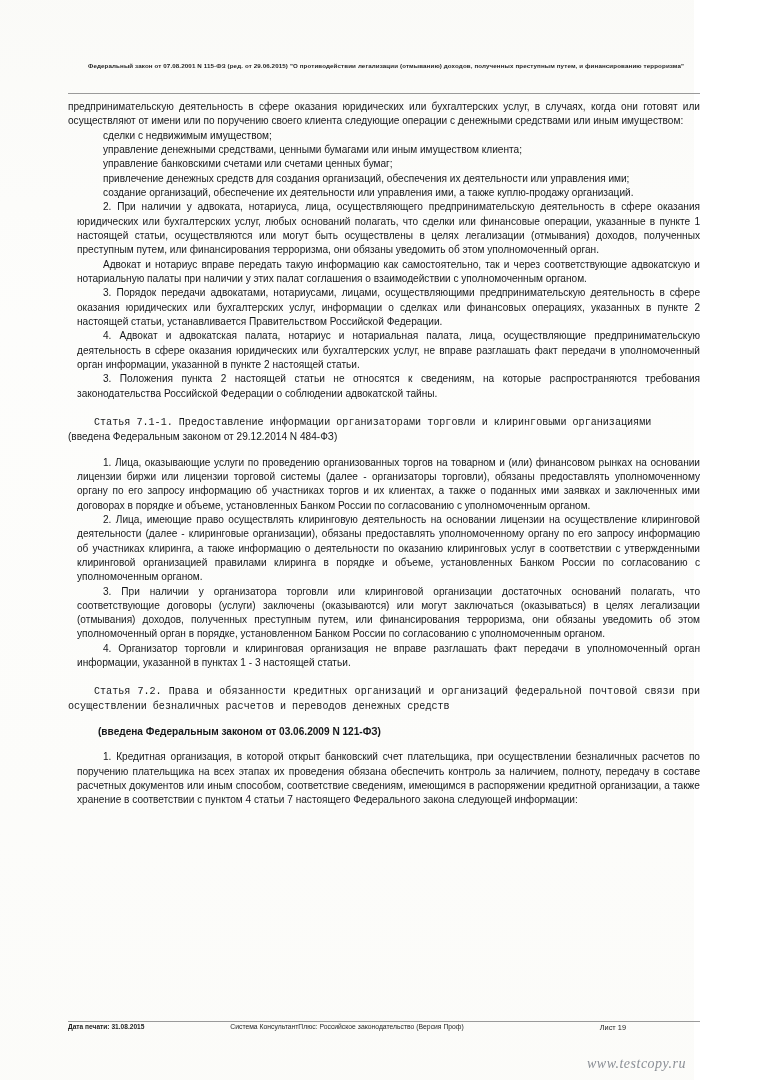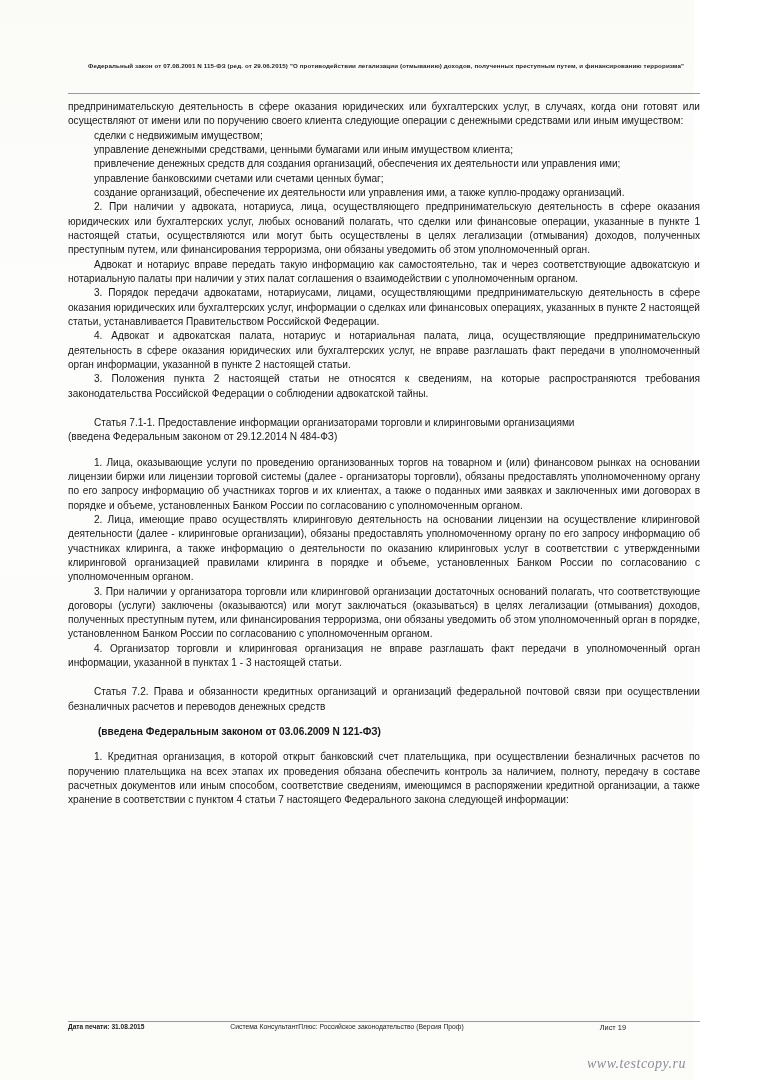--- a/index.html
+++ b/index.html
@@ -61,33 +61,35 @@
     text-align: justify;
     color: #15171a;
   }
   p {
     margin: 0 0 0 0;
     text-align: justify;
     text-justify: inter-word;
   }
   p.ind {
     text-indent: 26px;
+    margin-left: 9px;
   }
   p.noind {
     text-indent: 0;
   }
   p.center-ind {
     text-indent: 30px;
     font-weight: bold;
   }
   .gap-md { height: 11px; }
   .gap-lg { height: 15px; }
   .article-head {
     text-indent: 26px;
     font-weight: normal;
+    font-family: Liberation Mono, monospace;
   }
   .footer {
     position: absolute;
     left: 68px;
     right: 68px;
     bottom: 38px;
     height: 22px;
     font-size: 7.2px;
     color: #1c1c1c;
   }
@@ -138,22 +140,22 @@
 <div class="page">
 
   <div class="header-note">Федеральный закон от 07.08.2001 N 115-ФЗ (ред. от 29.06.2015) "О противодействии легализации (отмыванию) доходов, полученных преступным путем, и финансированию терроризма"</div>
   <div class="rule-top"></div>
 
   <div class="content">
 
     <p class="noind">предпринимательскую деятельность в сфере оказания юридических или бухгалтерских услуг, в случаях, когда они готовят или осуществляют от имени или по поручению своего клиента следующие операции с денежными средствами или иным имуществом:</p>
     <p class="ind">сделки с недвижимым имуществом;</p>
     <p class="ind">управление денежными средствами, ценными бумагами или иным имуществом клиента;</p>
+    <p class="ind">управление банковскими счетами или счетами ценных бумаг;</p>
     <p class="ind">привлечение денежных средств для создания организаций, обеспечения их деятельности или управления ими;</p>
-    <p class="ind">управление банковскими счетами или счетами ценных бумаг;</p>
     <p class="ind">создание организаций, обеспечение их деятельности или управления ими, а также куплю-продажу организаций.</p>
     <p class="ind">2. При наличии у адвоката, нотариуса, лица, осуществляющего предпринимательскую деятельность в сфере оказания юридических или бухгалтерских услуг, любых оснований полагать, что сделки или финансовые операции, указанные в пункте 1 настоящей статьи, осуществляются или могут быть осуществлены в целях легализации (отмывания) доходов, полученных преступным путем, или финансирования терроризма, они обязаны уведомить об этом уполномоченный орган.</p>
     <p class="ind">Адвокат и нотариус вправе передать такую информацию как самостоятельно, так и через соответствующие адвокатскую и нотариальную палаты при наличии у этих палат соглашения о взаимодействии с уполномоченным органом.</p>
     <p class="ind">3. Порядок передачи адвокатами, нотариусами, лицами, осуществляющими предпринимательскую деятельность в сфере оказания юридических или бухгалтерских услуг, информации о сделках или финансовых операциях, указанных в пункте 2 настоящей статьи, устанавливается Правительством Российской Федерации.</p>
     <p class="ind">4. Адвокат и адвокатская палата, нотариус и нотариальная палата, лица, осуществляющие предпринимательскую деятельность в сфере оказания юридических или бухгалтерских услуг, не вправе разглашать факт передачи в уполномоченный орган информации, указанной в пункте 2 настоящей статьи.</p>
     <p class="ind">3. Положения пункта 2 настоящей статьи не относятся к сведениям, на которые распространяются требования законодательства Российской Федерации о соблюдении адвокатской тайны.</p>
 
     <div class="gap-lg"></div>
 
     <p class="article-head">Статья 7.1-1. Предоставление информации организаторами торговли и клиринговыми организациями</p>

